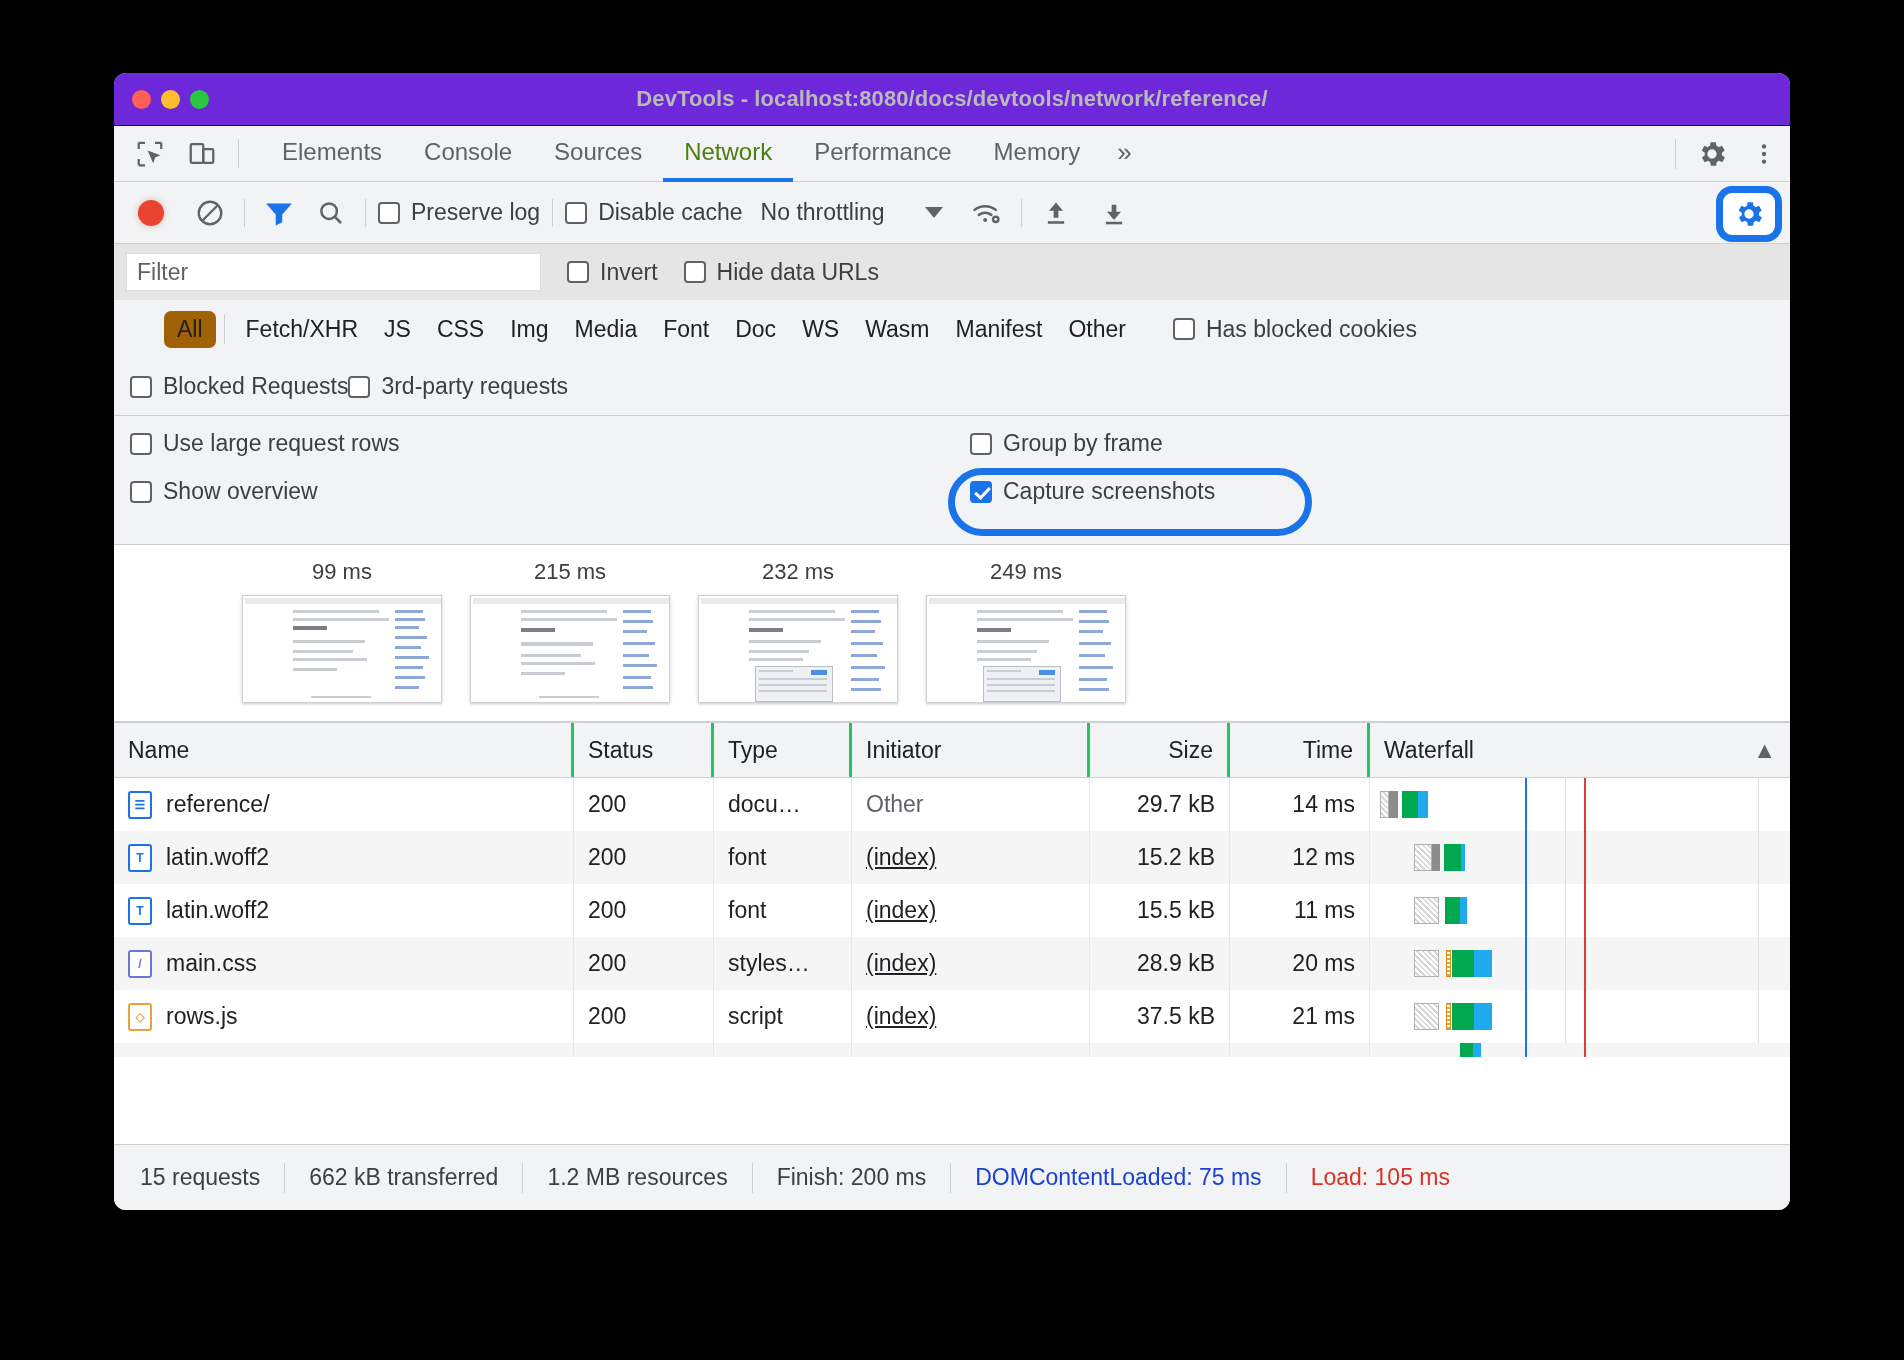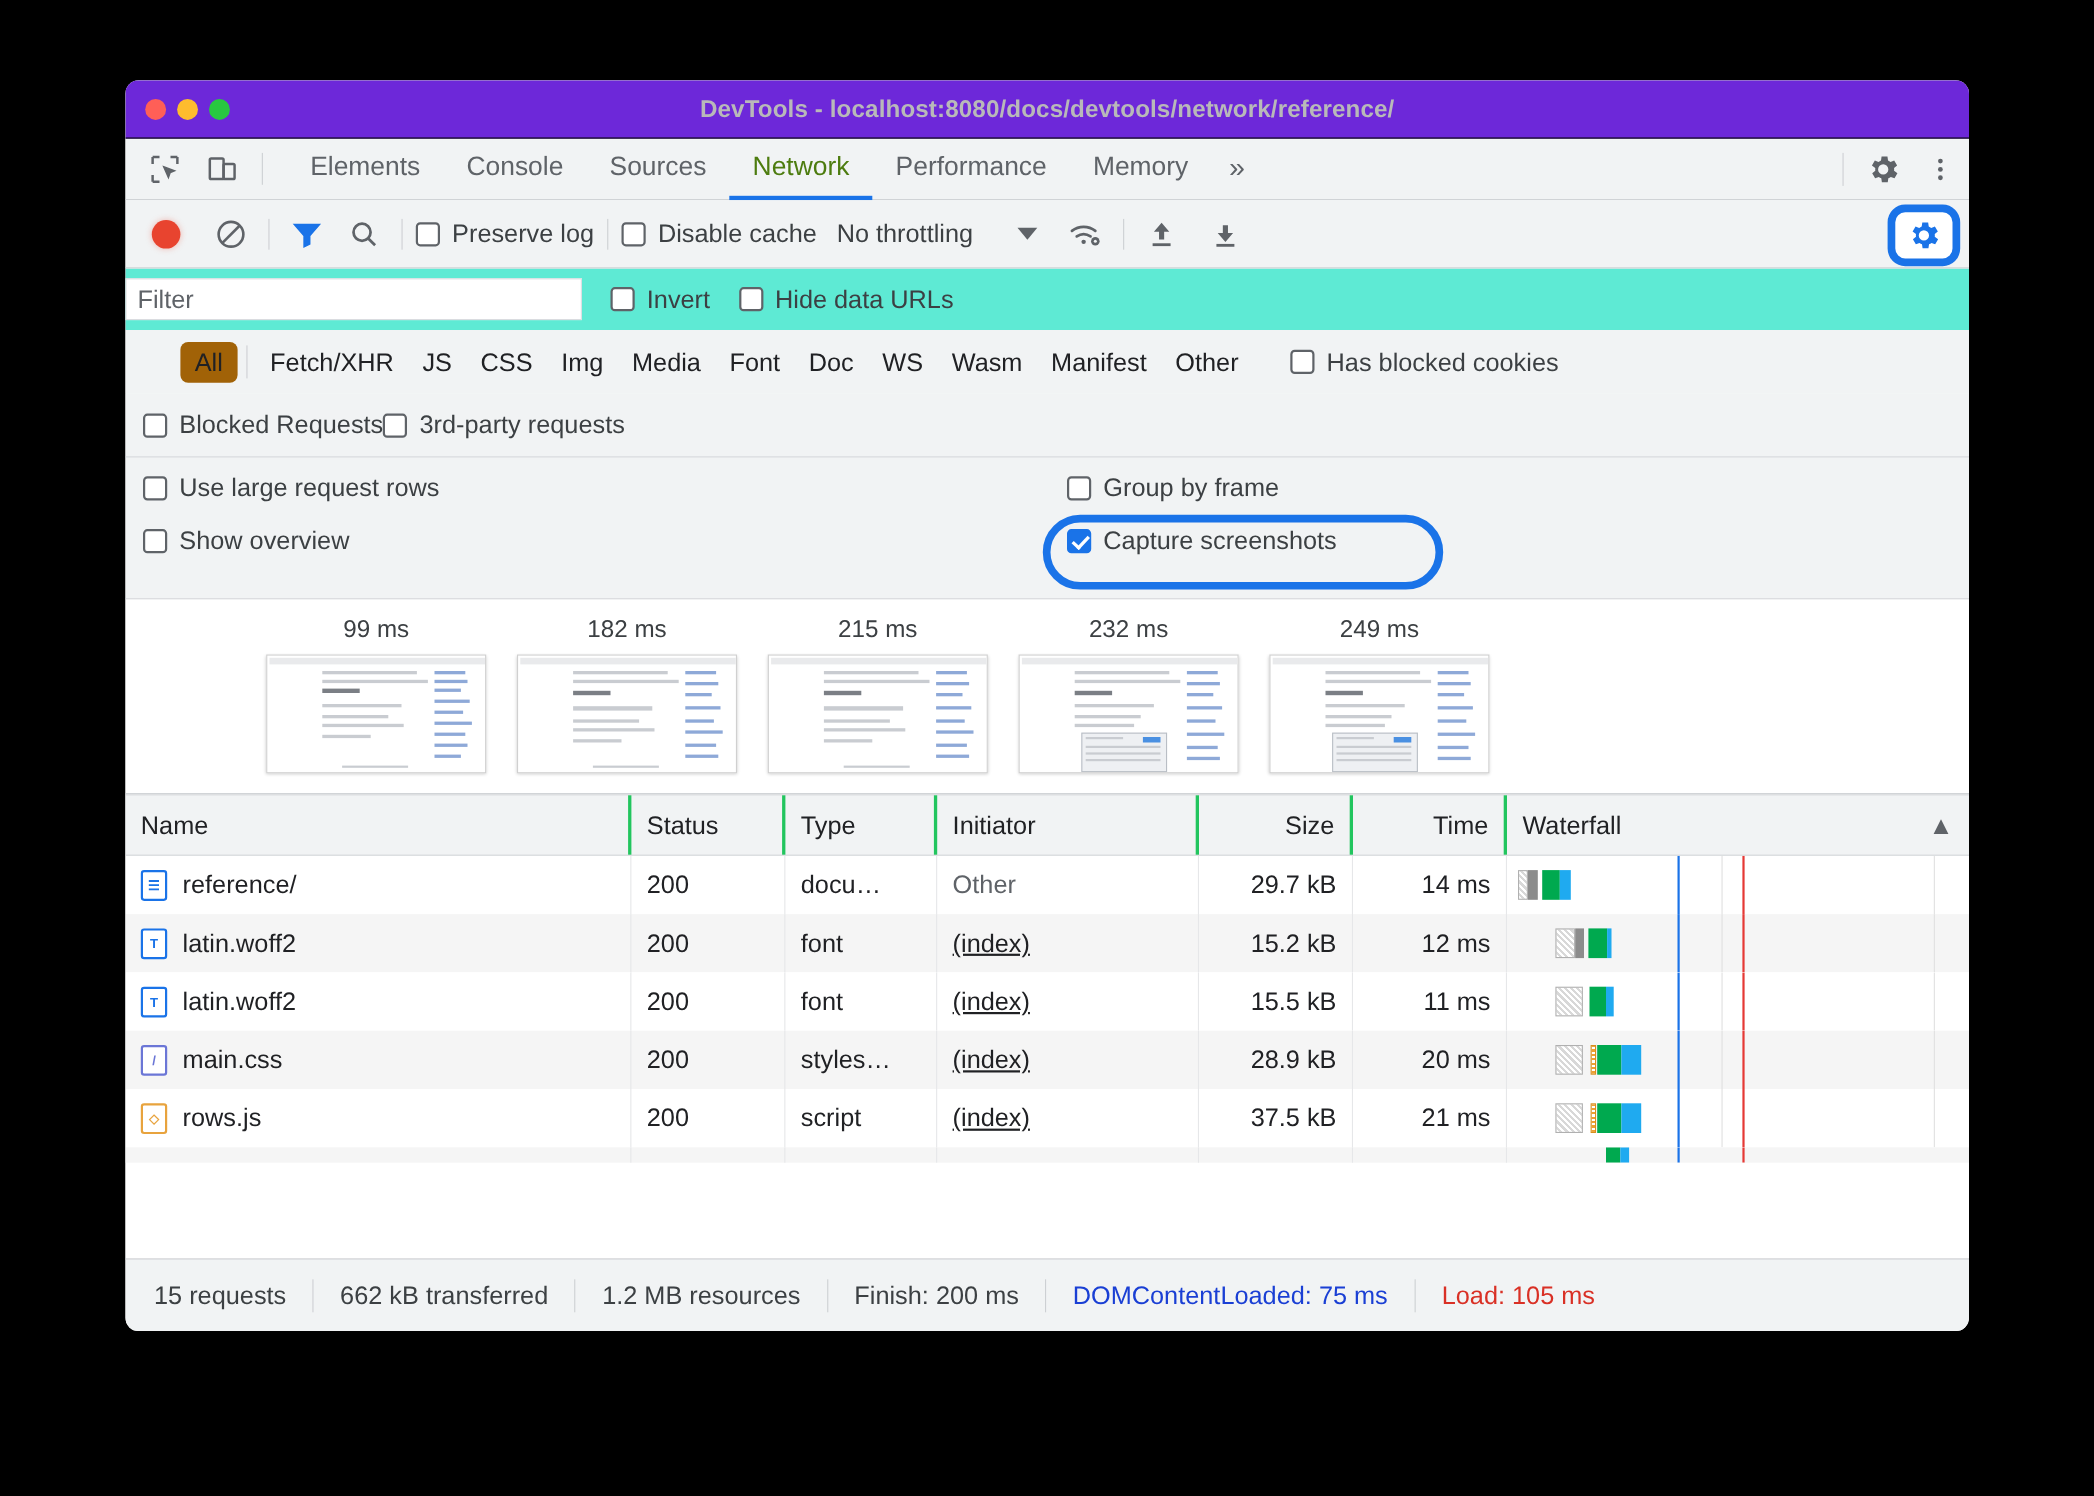--- a/index.html
+++ b/index.html
@@ -94,22 +94,22 @@
 
   .throttle {
     font-size: 23px; color: #3c4043; margin-left: 18px; cursor: pointer;
     display: flex; align-items: center; gap: 40px;
   }
   .caret { width:0; height:0; border-left:9px solid transparent;
            border-right:9px solid transparent; border-top:11px solid #5f6368; }
 
   
   .filterbar {
-    height: 56px; flex:none; background: #5eead4;
-    display: flex; align-items: center; padding: 0 0; gap: 26px;
+    height: 56px; flex:none; background: #e5e5e5;
+    display: flex; align-items: center; padding: 0 12px; gap: 26px;
   }
   .filter-input {
     width: 415px; height: 38px; background: #fff;
     border: 1px solid #dadce0; padding: 0 10px;
     font-size: 23px; color: #5f6368;
     font-family: "Liberation Sans", sans-serif;
   }
   .filter-input::placeholder { color: #5f6368; opacity: 1; }
 
   
@@ -459,42 +459,20 @@
         <div class="sk blue" style="left:152px;top:40px;width:32px;height:3px"></div>
         <div class="sk blue" style="left:152px;top:50px;width:26px;height:3px"></div>
         <div class="sk blue" style="left:152px;top:60px;width:34px;height:3px"></div>
         <div class="sk blue" style="left:152px;top:70px;width:28px;height:3px"></div>
         <div class="sk blue" style="left:152px;top:80px;width:30px;height:3px"></div>
         <div class="sk blue" style="left:152px;top:90px;width:24px;height:3px"></div>
         <div class="sk" style="left:68px;top:100px;width:60px;height:2px"></div>
       </div>
     </div>
 
-    <div class="shot">
-      <div class="shot-time">182 ms</div>
-      <div class="shot-img">
-        <div class="sk" style="left:2px;top:2px;width:196px;height:6px;background:#e9eaec"></div>
-        <div class="sk" style="left:50px;top:14px;width:86px;height:3px"></div>
-        <div class="sk" style="left:50px;top:22px;width:96px;height:3px"></div>
-        <div class="sk dark" style="left:50px;top:32px;width:34px;height:4px"></div>
-        <div class="sk" style="left:50px;top:46px;width:72px;height:4px"></div>
-        <div class="sk" style="left:50px;top:58px;width:60px;height:3px"></div>
-        <div class="sk" style="left:50px;top:66px;width:74px;height:3px"></div>
-        <div class="sk" style="left:50px;top:76px;width:44px;height:3px"></div>
-        <div class="sk blue" style="left:152px;top:14px;width:28px;height:3px"></div>
-        <div class="sk blue" style="left:152px;top:24px;width:30px;height:3px"></div>
-        <div class="sk blue" style="left:152px;top:34px;width:24px;height:3px"></div>
-        <div class="sk blue" style="left:152px;top:46px;width:32px;height:3px"></div>
-        <div class="sk blue" style="left:152px;top:58px;width:26px;height:3px"></div>
-        <div class="sk blue" style="left:152px;top:68px;width:34px;height:3px"></div>
-        <div class="sk blue" style="left:152px;top:80px;width:28px;height:3px"></div>
-        <div class="sk blue" style="left:152px;top:90px;width:30px;height:3px"></div>
-        <div class="sk" style="left:68px;top:100px;width:60px;height:2px"></div>
-      </div>
-    </div>
 
     <div class="shot">
       <div class="shot-time">215 ms</div>
       <div class="shot-img">
         <div class="sk" style="left:2px;top:2px;width:196px;height:6px;background:#e9eaec"></div>
         <div class="sk" style="left:50px;top:14px;width:86px;height:3px"></div>
         <div class="sk" style="left:50px;top:22px;width:96px;height:3px"></div>
         <div class="sk dark" style="left:50px;top:32px;width:34px;height:4px"></div>
         <div class="sk" style="left:50px;top:46px;width:72px;height:4px"></div>
         <div class="sk" style="left:50px;top:58px;width:60px;height:3px"></div>

